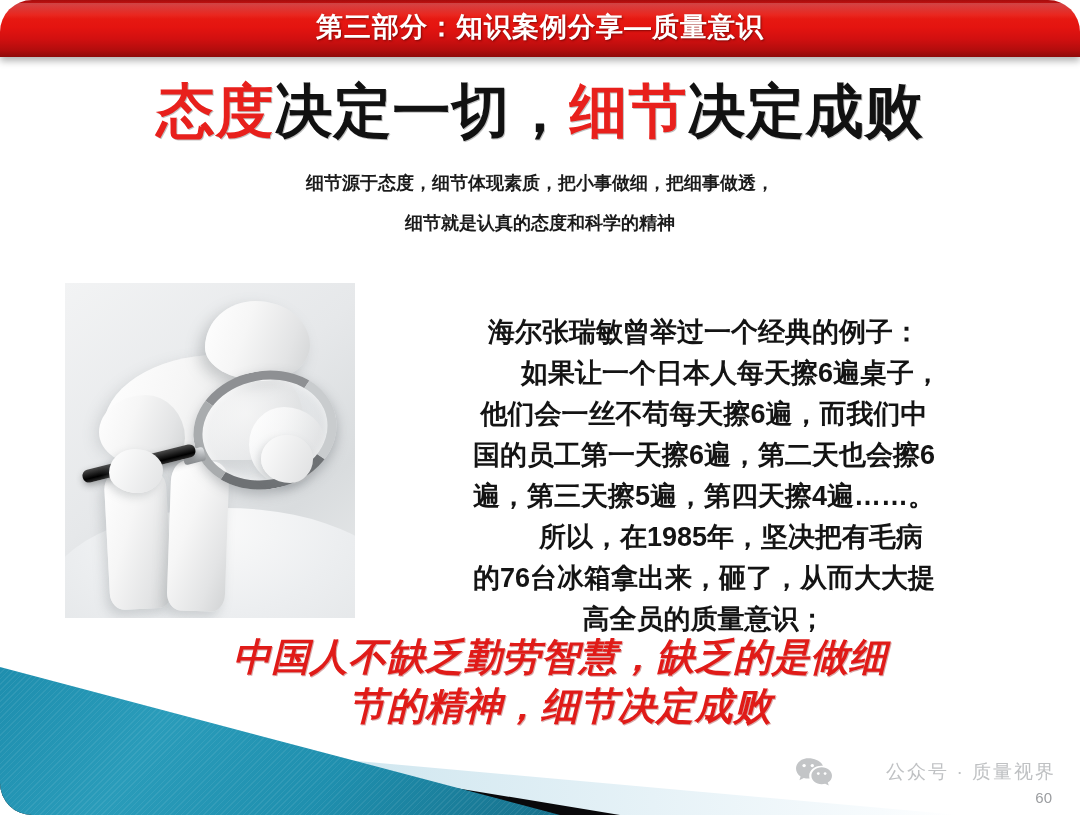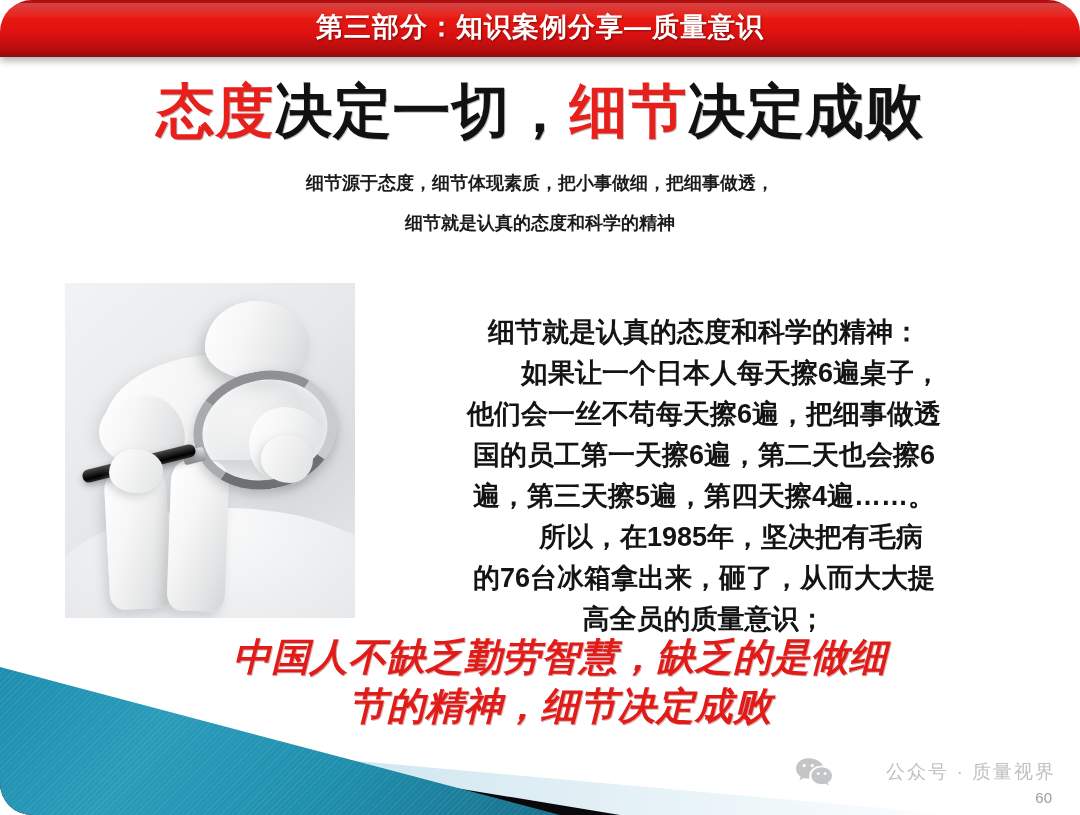--- a/index.html
+++ b/index.html
@@ -357,23 +357,23 @@
     <div class="fig fig-arm-l"></div>
     <div class="fig fig-arm-r"></div>
     <div class="glass-ring"></div>
     <div class="glass-ferrule"></div>
     <div class="glass-handle"></div>
     <div class="hand-l"></div>
     <div class="hand-r"></div>
   </div>
 
   <div class="body-text">
-    <span class="ln">细节就是认真的态度和科学的精神：</span>
+    <span class="ln">海尔张瑞敏曾举过一个经典的例子：</span>
     <span class="ln">　　如果让一个日本人每天擦6遍桌子，</span>
-    <span class="ln">他们会一丝不苟每天擦6遍，把细事做透</span>
+    <span class="ln">他们会一丝不苟每天擦6遍，而我们中</span>
     <span class="ln">国的员工第一天擦6遍，第二天也会擦6</span>
     <span class="ln">遍，第三天擦5遍，第四天擦4遍……。</span>
     <span class="ln">　　所以，在1985年，坚决把有毛病</span>
     <span class="ln">的76台冰箱拿出来，砸了，从而大大提</span>
     <span class="ln">高全员的质量意识；</span>
   </div>
 
   <div class="conclusion">
     <div>中国人不缺乏勤劳智慧，缺乏的是做细</div>
     <div>节的精神，细节决定成败</div>

